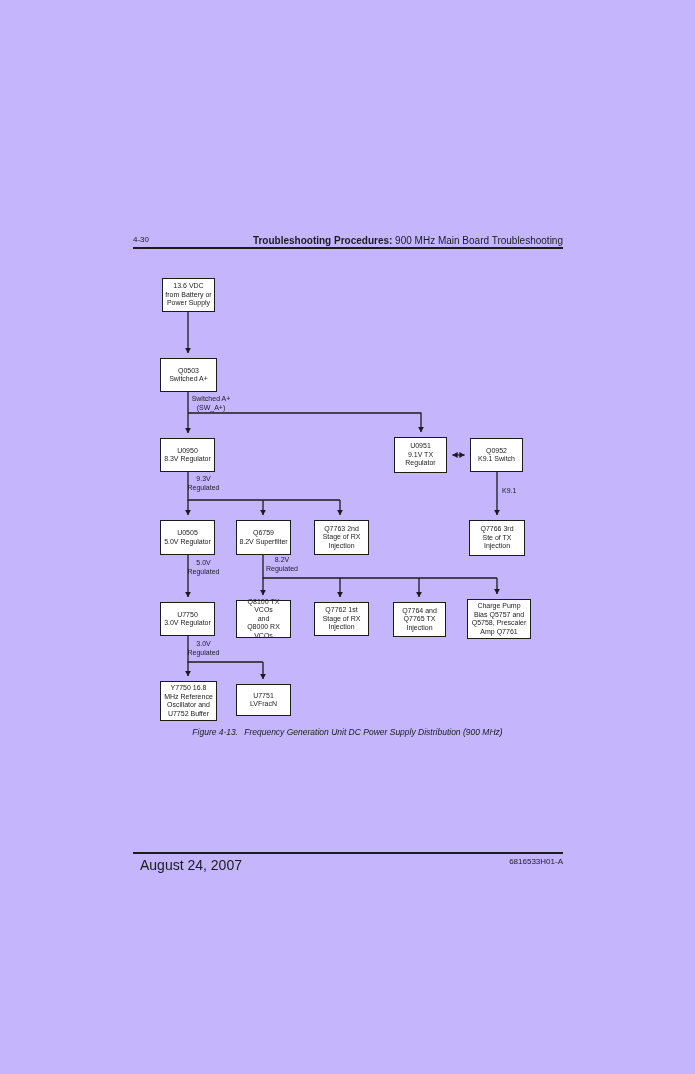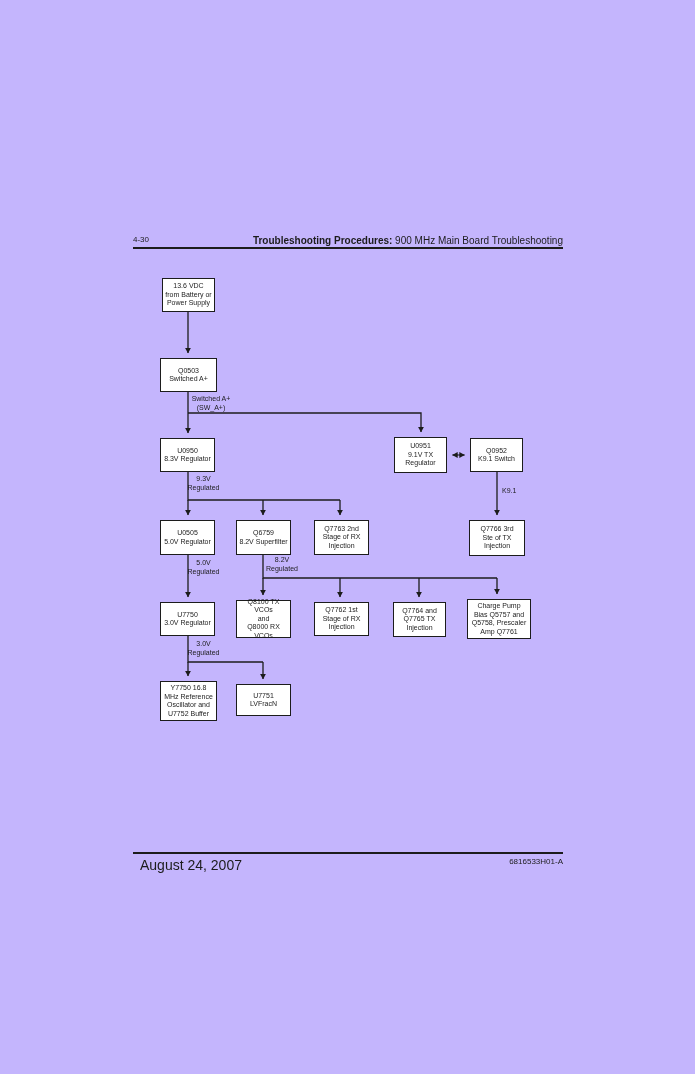--- a/index.html
+++ b/index.html
@@ -129,18 +129,19 @@
   <div class="lbl" style="left:181px;top:475px;width:45px">9.3V
 Regulated</div>
   <div class="lbl" style="left:502px;top:487px;width:28px;text-align:left">K9.1</div>
   <div class="lbl" style="left:181px;top:559px;width:45px">5.0V
 Regulated</div>
   <div class="lbl" style="left:258px;top:556px;width:48px">8.2V
 Regulated</div>
   <div class="lbl" style="left:181px;top:640px;width:45px">3.0V
 Regulated</div>
 
+  <div class="caption"><span class="fig-label">Figure 4-13.</span><span class="fig-title">Frequency Generation Unit DC Power Supply Distribution (900 MHz)</span></div>
 
   <div class="rule bottom"></div>
   <div class="ftr-left">August 24, 2007</div>
   <div class="ftr-right">6816533H01-A</div>
 
 </div>
 
 </body></html>

